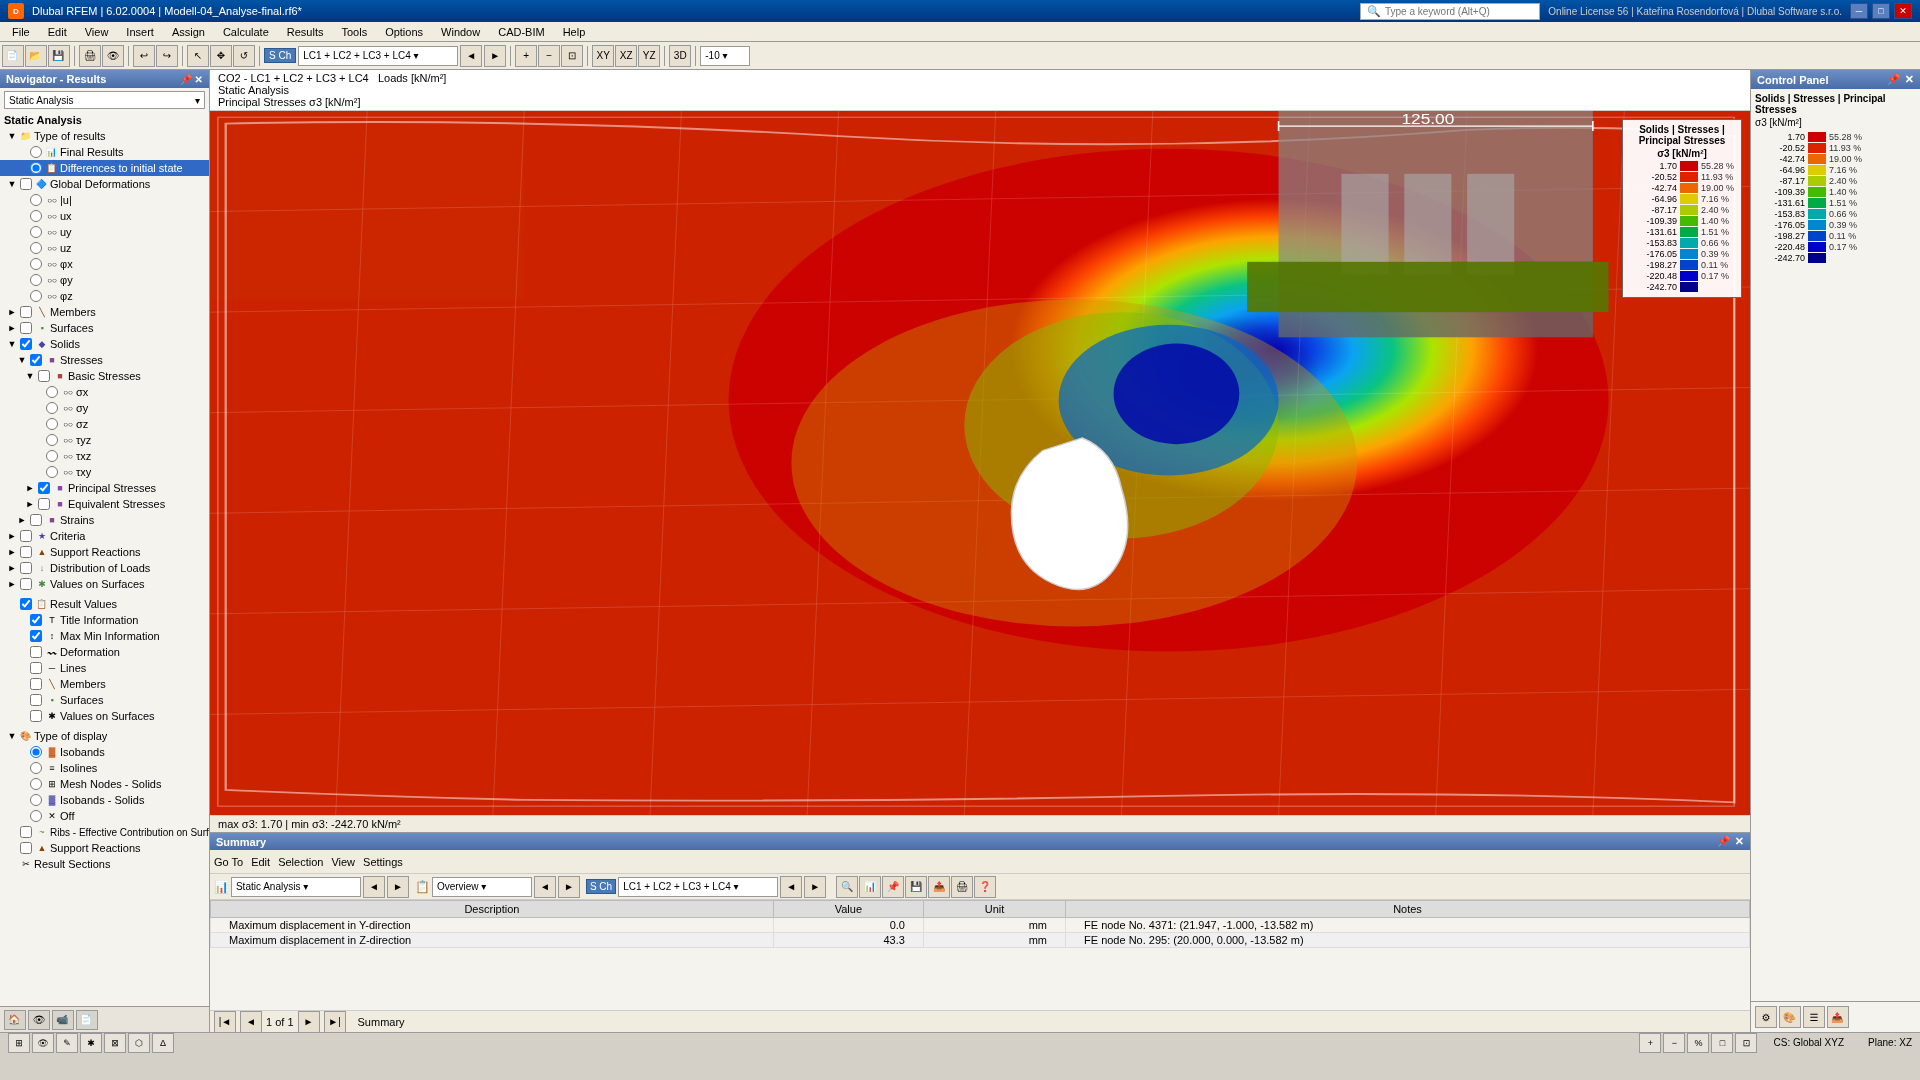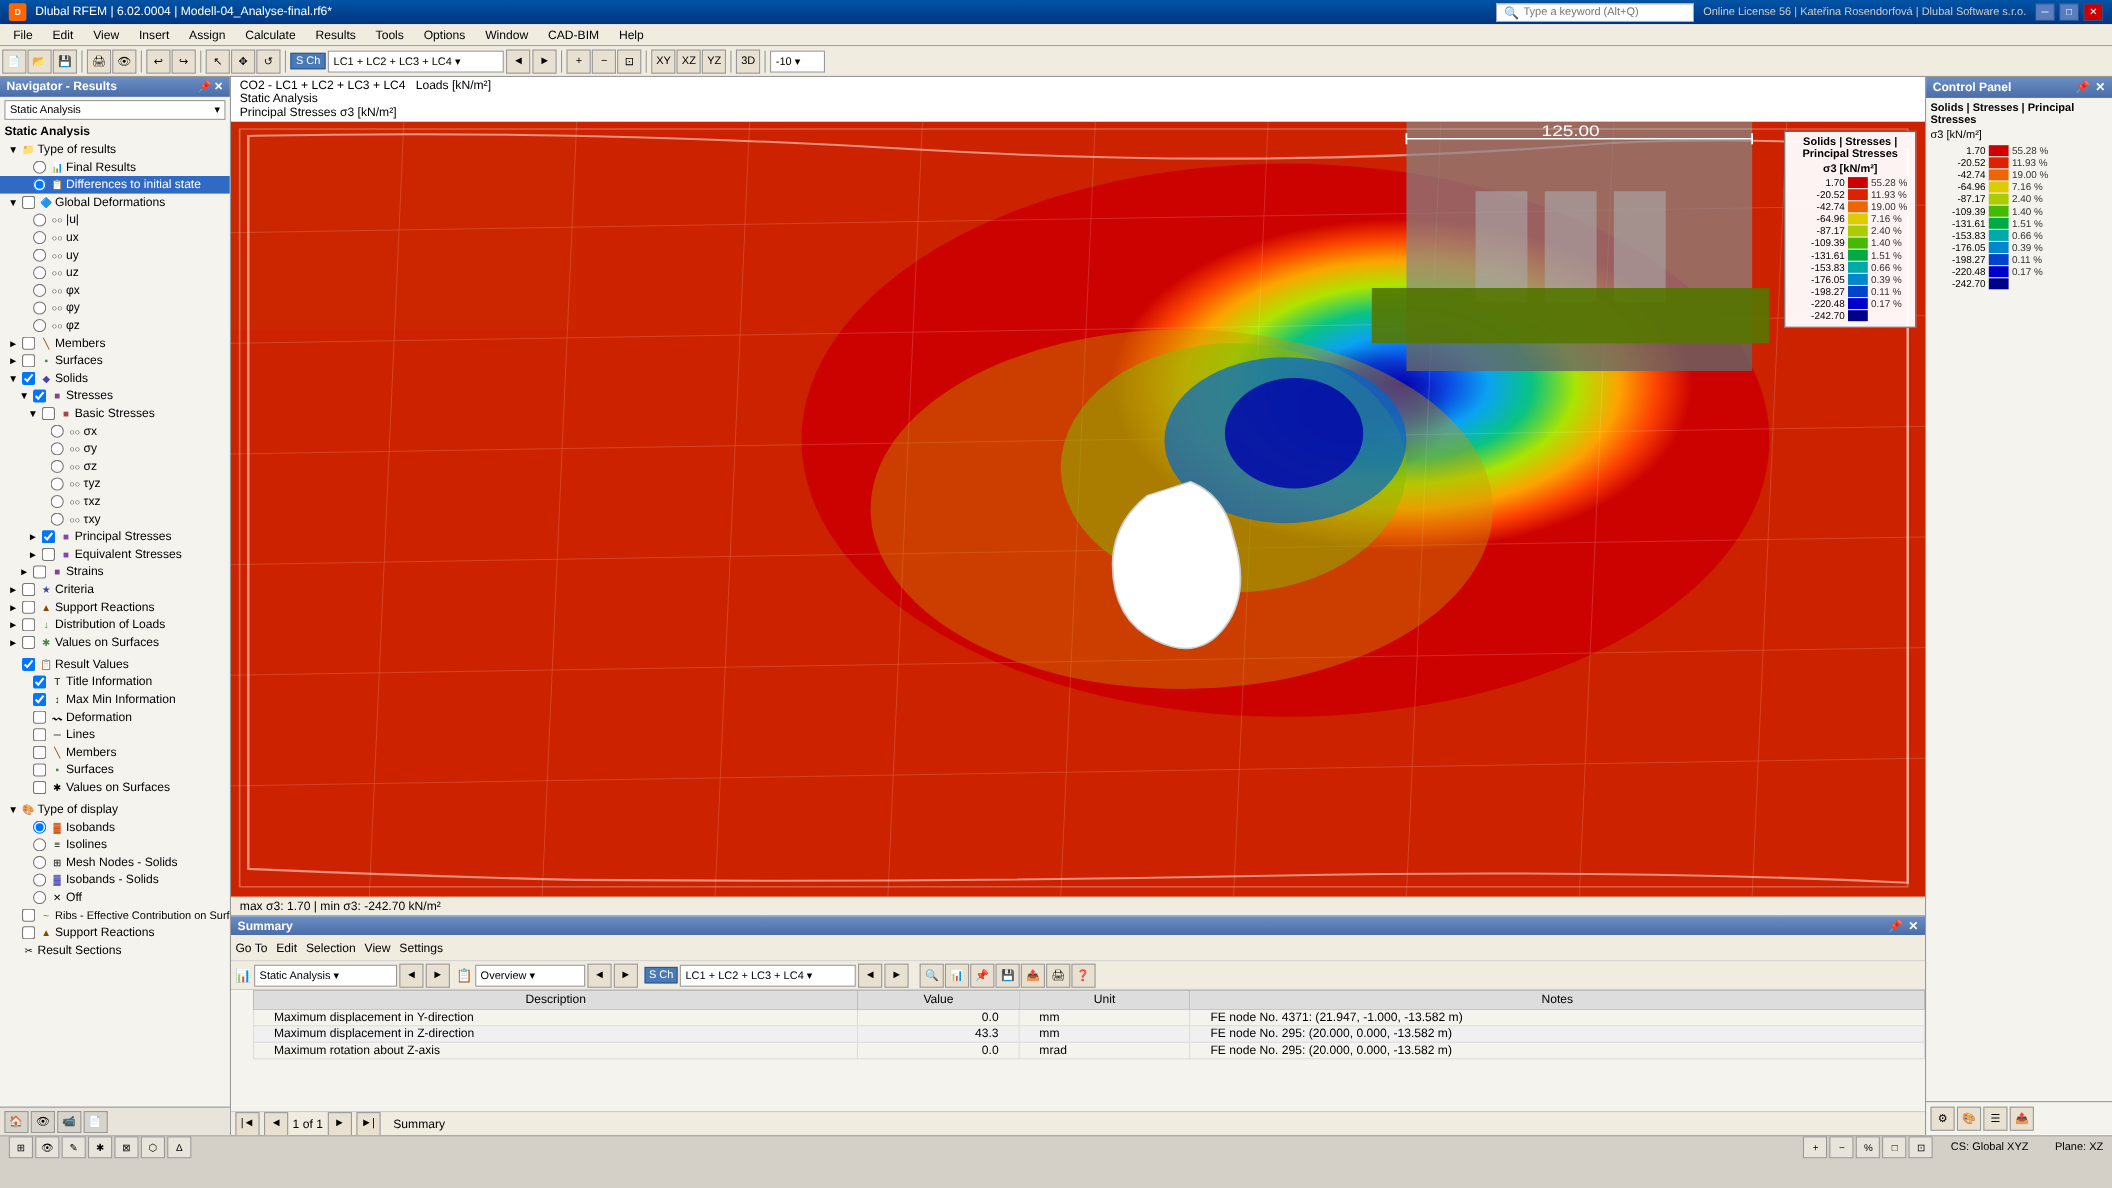--- a/index.html
+++ b/index.html
@@ -109,26 +109,26 @@
       height: 24px; background: #f0ece0; display: flex; align-items: center;
       border-bottom: 1px solid #ccc; padding: 0 4px; gap: 8px;
     }
     #summary-toolbar span { font-size: 11px; cursor: pointer; }
 
     #summary-toolbar2 {
       height: 26px; background: #f0ece0; display: flex; align-items: center;
       border-bottom: 1px solid #ccc; padding: 0 4px; gap: 2px;
     }
 
-    #summary-table { flex: 1; overflow-y: auto; margin-left: 20px; }
+    #summary-table { flex: 1; overflow-y: auto; }
     table { width: 100%; border-collapse: collapse; font-size: 11px; }
     th { background: #ddd; border: 1px solid #bbb; padding: 2px 6px; text-align: center; font-weight: normal; position: sticky; top: 0; }
     td { border: 1px solid #ddd; padding: 1px 18px; }
     td.right { text-align: right; }
-    td.center { text-align: left; }
+    td.center { text-align: right; }
     tr:nth-child(even) td { background: #f0f0f0; }
 
     
     #control-panel {
       width: 170px; background: #f5f3ee; border-left: 1px solid #999;
       display: flex; flex-direction: column; flex-shrink: 0;
     }
     #cp-header {
       background: linear-gradient(to bottom, #6b8fc4, #4a6da8); color: #fff;
       padding: 3px 6px; font-size: 11px; font-weight: bold;
@@ -772,26 +772,20 @@
     <td class="right">0.0</td>
     <td class="center">mm</td>
     <td>FE node No. 4371: (21.947, -1.000, -13.582 m)</td>
   </tr>
               <tr>
     <td>Maximum displacement in Z-direction</td>
     <td class="right">43.3</td>
     <td class="center">mm</td>
     <td>FE node No. 295: (20.000, 0.000, -13.582 m)</td>
   </tr>
-              <tr>
-    <td>Maximum rotation about Z-axis</td>
-    <td class="right">0.0</td>
-    <td class="center">mrad</td>
-    <td>FE node No. 295: (20.000, 0.000, -13.582 m)</td>
-  </tr>
             </tbody>
         </table>
       </div>
 
       <div style="height:22px;background:#f0ece0;border-top:1px solid #ccc;display:flex;align-items:center;gap:4px;padding:0 4px;">
         <div class="tb-btn">|◄</div>
         <div class="tb-btn">◄</div>
         <span>1 of 1</span>
         <div class="tb-btn">►</div>
         <div class="tb-btn">►|</div>

